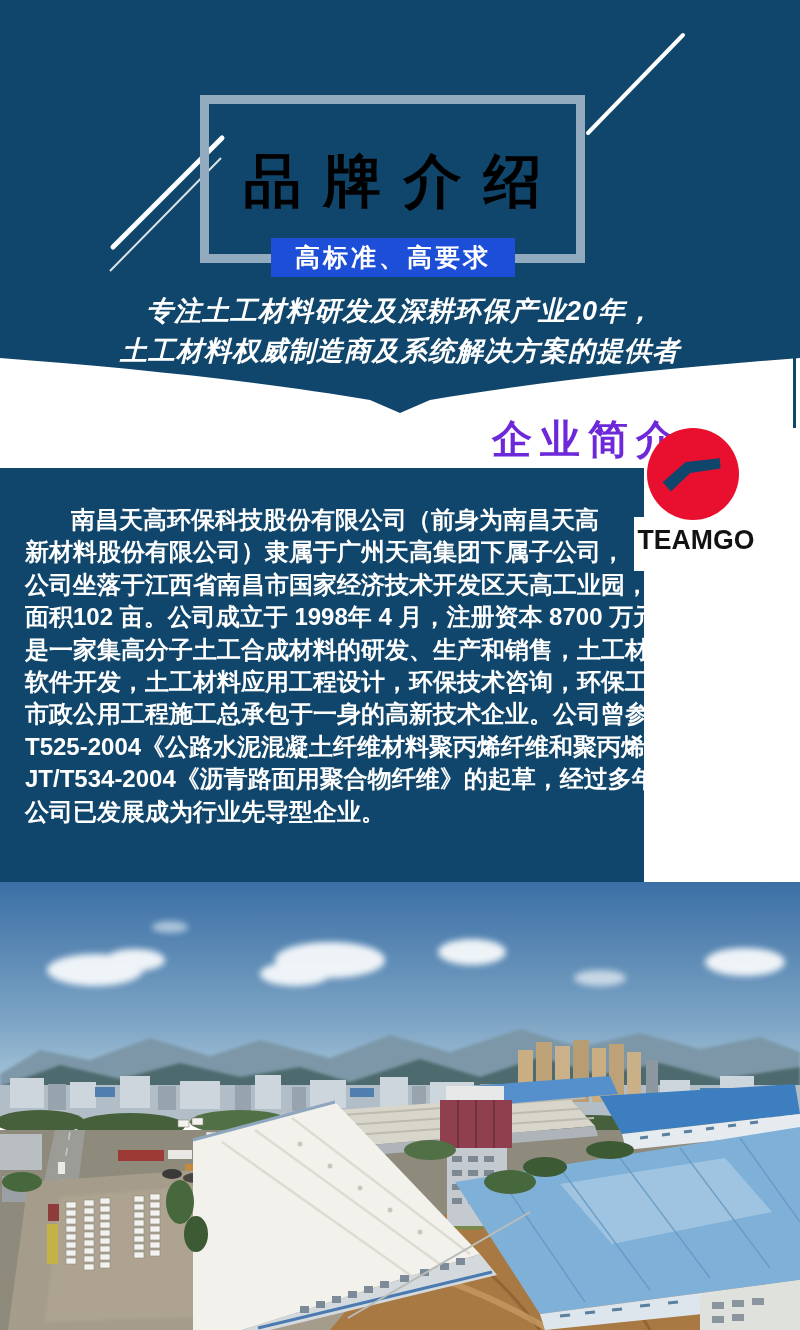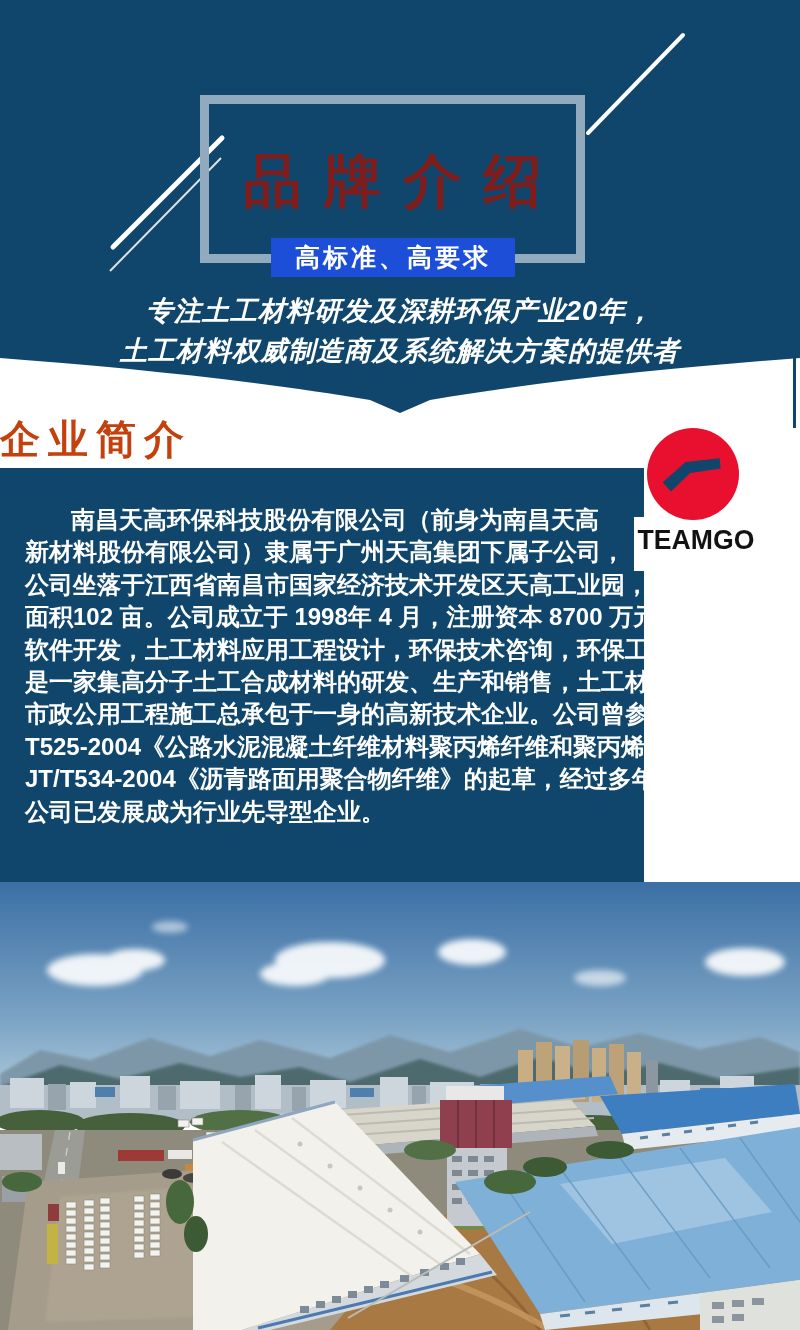--- a/index.html
+++ b/index.html
@@ -6,31 +6,31 @@
   body{width:800px;height:1330px;position:relative;background:#ffffff;
        font-family:"Liberation Sans","DejaVu Sans",sans-serif;overflow:hidden;}
   .abs{position:absolute;}
 
   
   .hero{left:0;top:0;width:800px;height:415px;}
   .hero svg.bg{position:absolute;left:0;top:0;}
   .title-box{position:absolute;left:200px;top:95px;width:385px;height:168px;
              border:9px solid #92aabe;box-sizing:border-box;
              display:flex;align-items:center;justify-content:center;}
-  .hero-title{color:#7f1d1d;font-size:58px;font-weight:bold;
+  .hero-title{color:#000000;font-size:58px;font-weight:bold;
               letter-spacing:22px;margin-right:-22px;white-space:nowrap;padding-top:6px;}
   .hero-subtitle{position:absolute;left:393px;top:238px;transform:translateX(-50%);
                  background:#1d4ed8;color:#fff;font-size:25px;font-weight:bold;
                  letter-spacing:3px;padding:3px 24px;white-space:nowrap;}
   .slogan{position:absolute;left:0;top:291px;width:800px;text-align:center;
           color:#fff;font-size:27px;font-weight:bold;line-height:40px;letter-spacing:1px;font-style:italic;}
 
   
-  .section-title{position:absolute;left:0;top:412px;width:684px;text-align:left;
-                 color:#c2410c;font-size:40px;font-weight:bold;
+  .section-title{position:absolute;left:0;top:412px;width:684px;text-align:right;
+                 color:#6d28d9;font-size:40px;font-weight:bold;
                  letter-spacing:8px;margin-right:-8px;}
   .edge-line{position:absolute;left:793px;top:358px;width:3px;height:70px;background:#10466b;}
   .profile-band{position:absolute;left:0;top:468px;width:644px;height:414px;background:#10466b;}
   .para{position:absolute;left:25px;top:36px;color:#ffffff;font-size:24px;
         font-weight:600;line-height:32.4px;}
   .para .ln{white-space:pre;}
   .para .ln.first{text-indent:46px;}
 
   
   .logo-wrap{position:absolute;left:634px;top:428px;width:124px;height:145px;}
@@ -67,22 +67,22 @@
 
 <div class="section-title">企业简介</div>
 <div class="edge-line"></div>
 
 <div class="profile-band">
   <div class="para">
     <div class="ln first">南昌天高环保科技股份有限公司（前身为南昌天高</div>
     <div class="ln">新材料股份有限公司）隶属于广州天高集团下属子公司，</div>
     <div class="ln">公司坐落于江西省南昌市国家经济技术开发区天高工业园，园区占地</div>
     <div class="ln">面积102 亩。公司成立于 1998年 4 月，注册资本 8700 万元人民币，</div>
+    <div class="ln">是一家集高分子土工合成材料的研发、生产和销售，土工材料应用技术</div>
     <div class="ln">软件开发，土工材料应用工程设计，环保技术咨询，环保工程专业承包，</div>
-    <div class="ln">是一家集高分子土工合成材料的研发、生产和销售，土工材料应用技术</div>
     <div class="ln">市政公用工程施工总承包于一身的高新技术企业。公司曾参与国家标准</div>
     <div class="ln">T525-2004《公路水泥混凝土纤维材料聚丙烯纤维和聚丙烯腈纤维》、</div>
     <div class="ln">JT/T534-2004《沥青路面用聚合物纤维》的起草，经过多年行业沉淀，</div>
     <div class="ln">公司已发展成为行业先导型企业。</div>
   </div>
 </div>
 
 <div class="logo-wrap">
   <div class="logo-white"></div>
   <svg class="logo-circle" viewBox="0 0 100 100">

